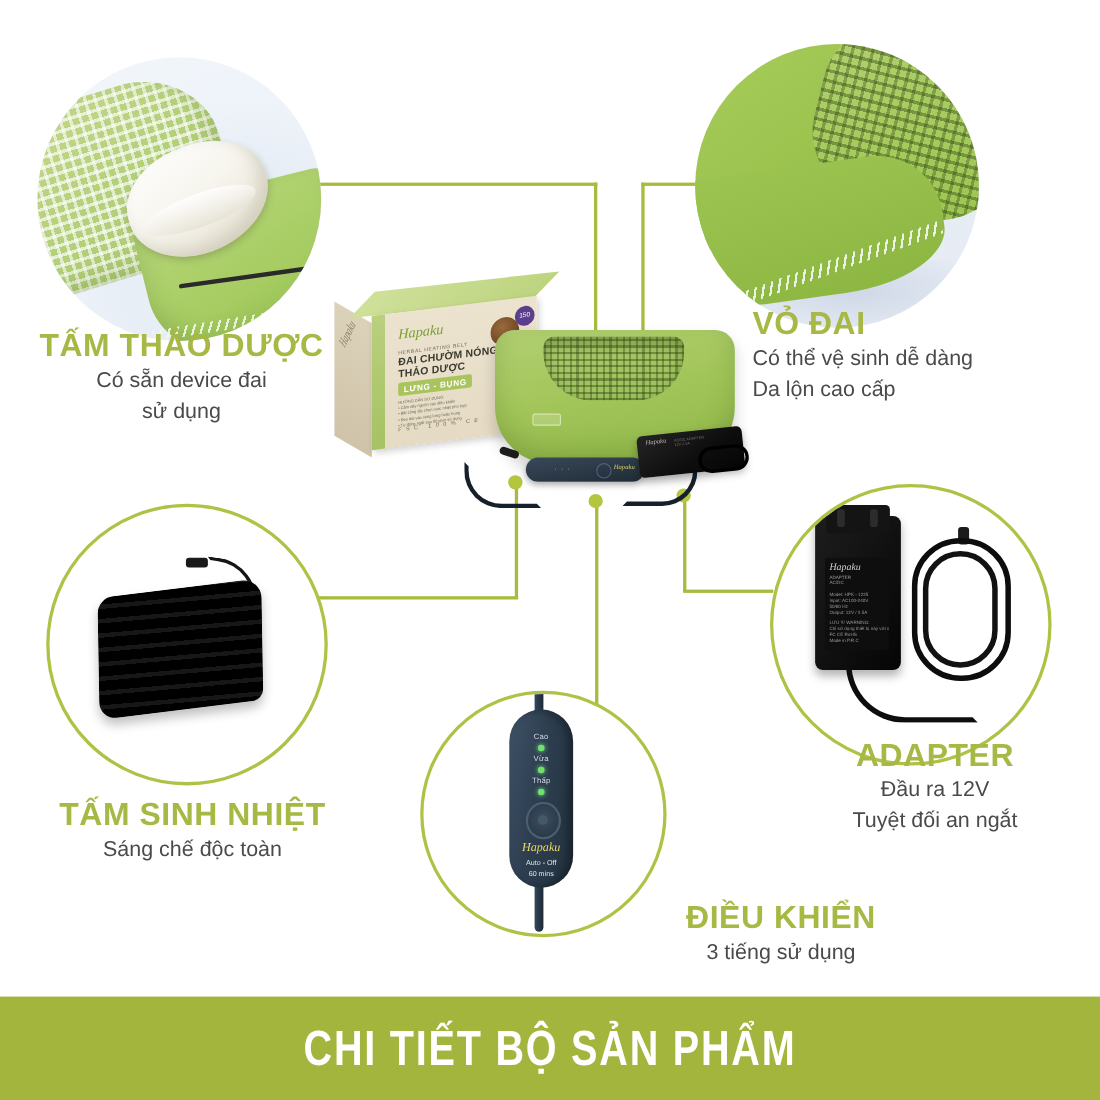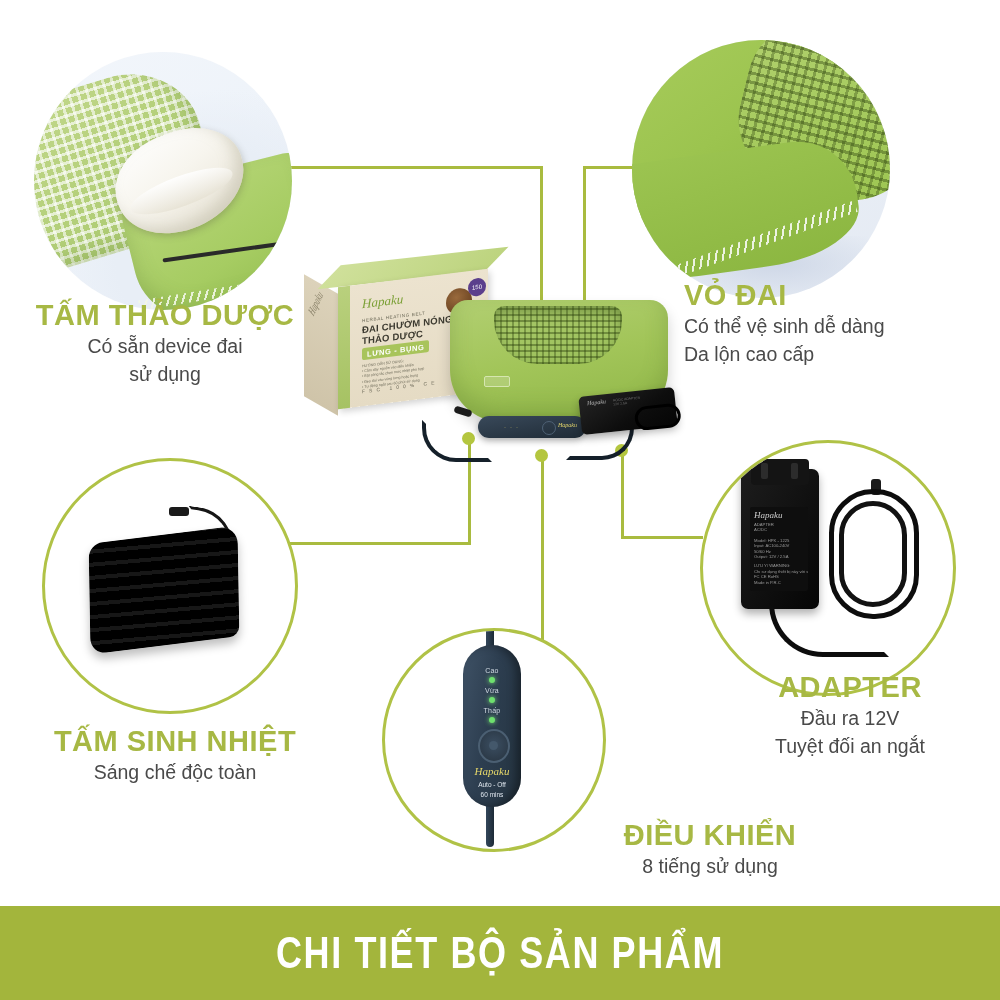--- a/index.html
+++ b/index.html
@@ -444,21 +444,21 @@
     <div class="desc">Da lộn cao cấp</div>
   </div>
 
   <div class="block" id="blk-pad">
     <div class="ttl">TẤM SINH NHIỆT</div>
     <div class="desc">Sáng chế độc toàn</div>
   </div>
 
   <div class="block" id="blk-ctrl">
     <div class="ttl">ĐIỀU KHIỂN</div>
-    <div class="desc">8 tiếng sử dụng</div>
+    <div class="desc">3 tiếng sử dụng</div>
   </div>
 
   <div class="block" id="blk-adp">
     <div class="ttl">ADAPTER</div>
     <div class="desc">Đầu ra 12V</div>
     <div class="desc">Tuyệt đối an ngắt</div>
   </div>
 
   <div id="banner">
     <div id="banner-text">CHI TIẾT BỘ SẢN PHẨM</div>

